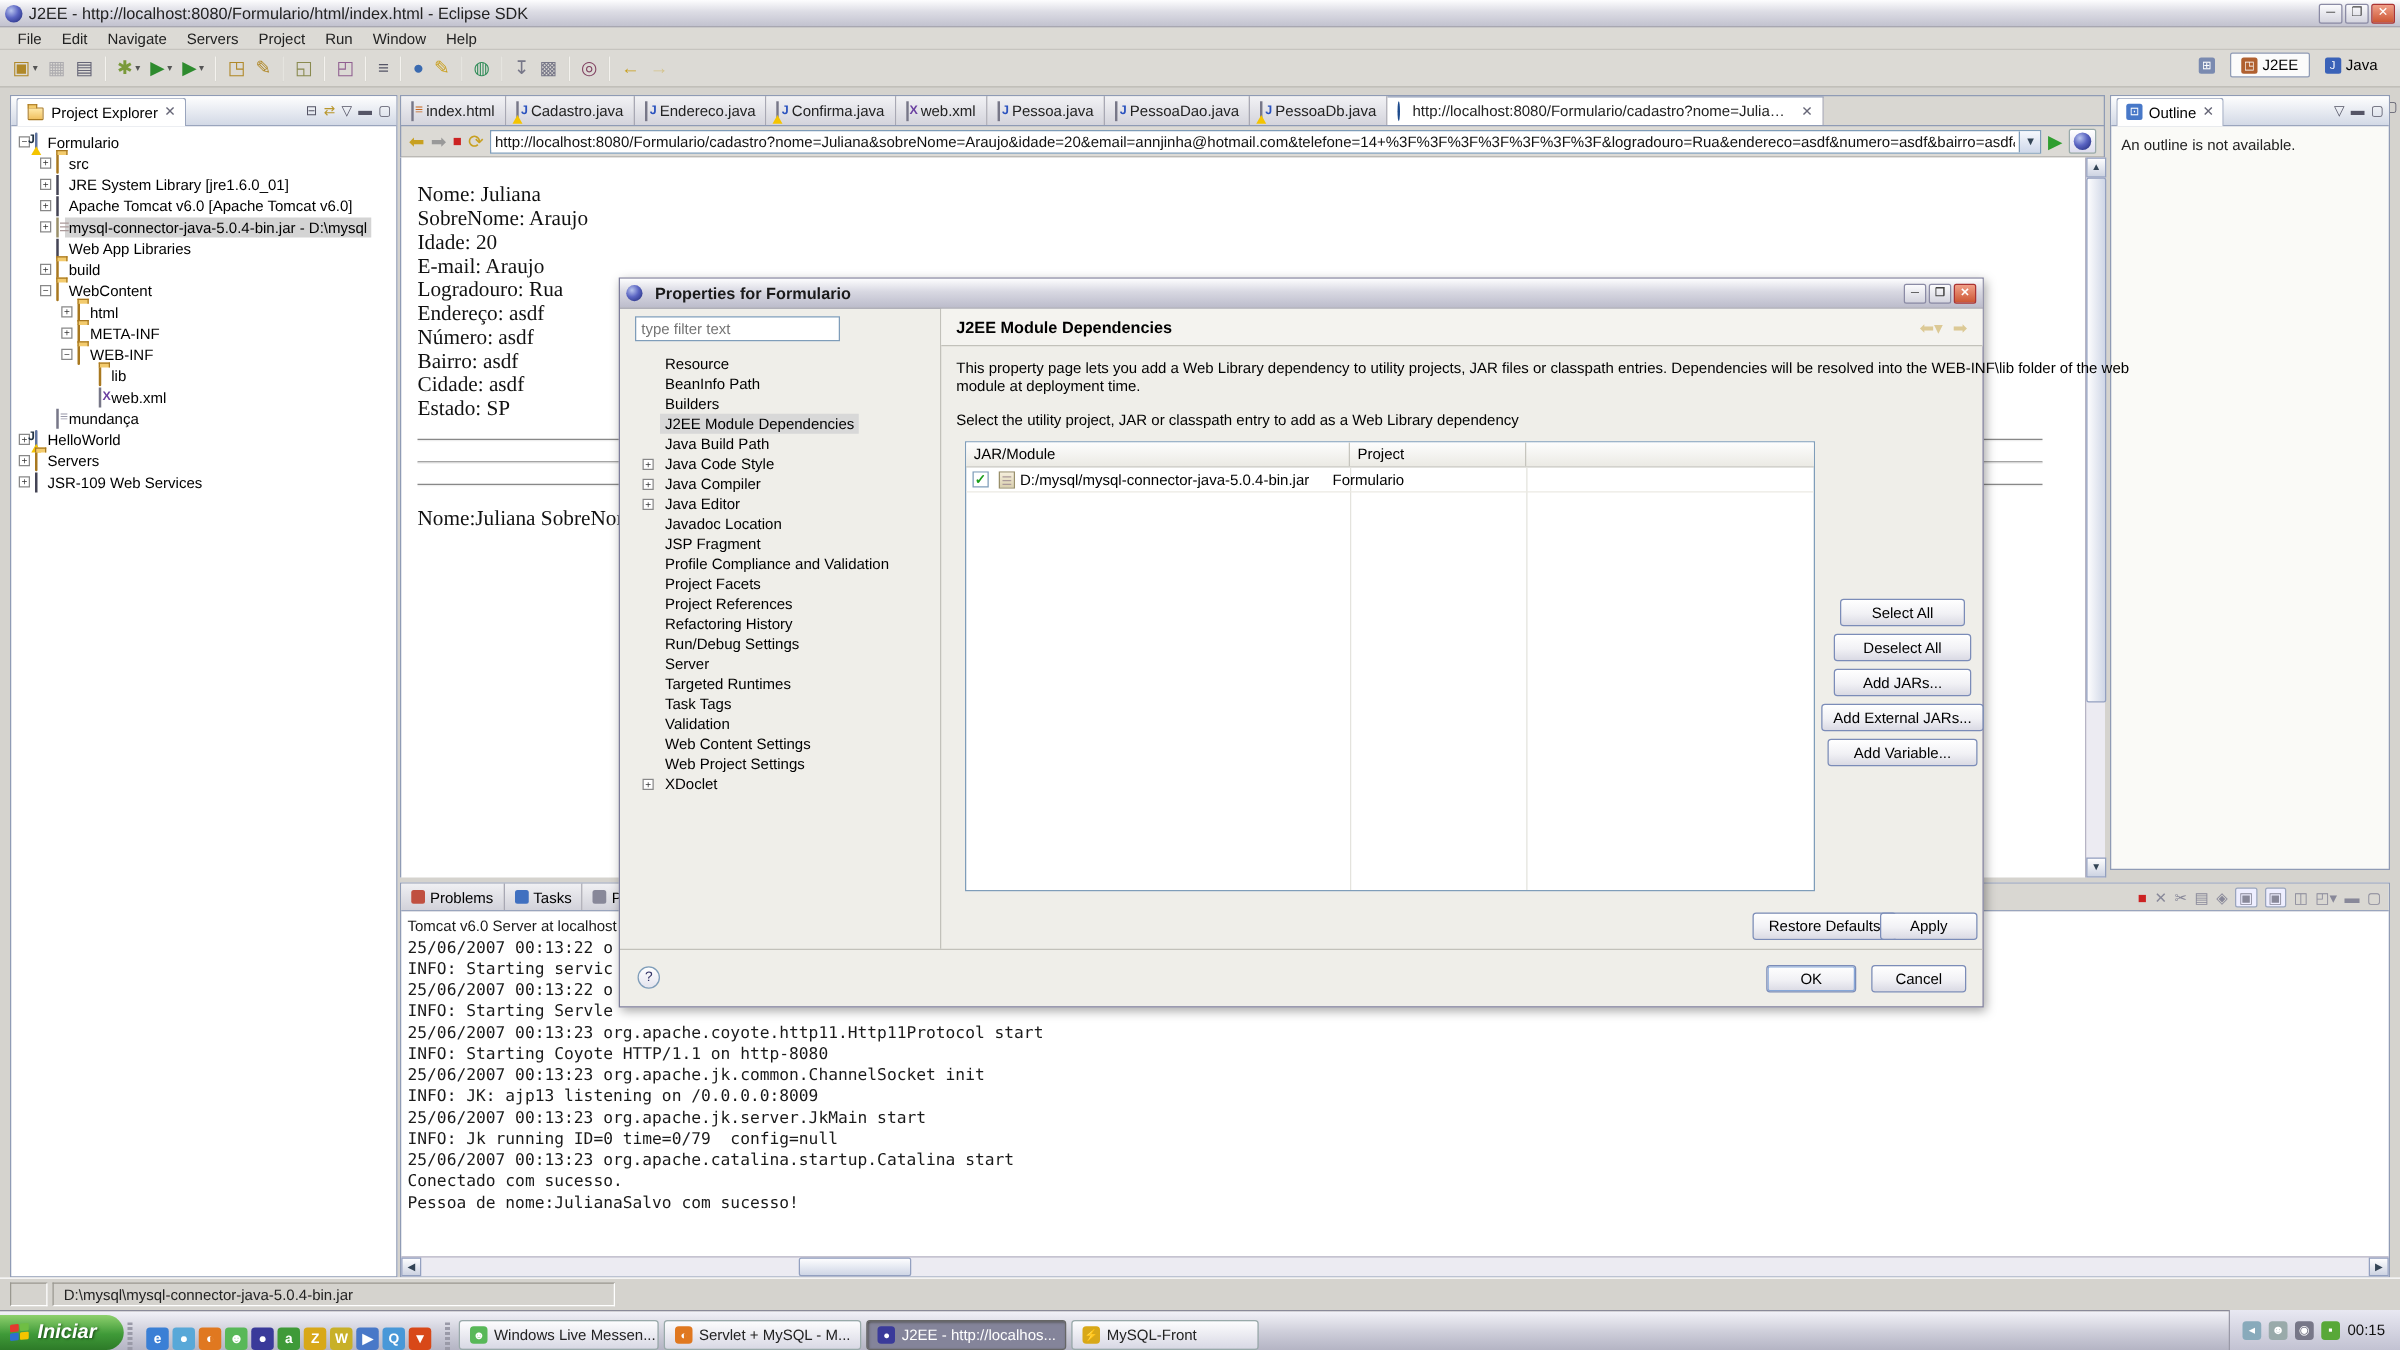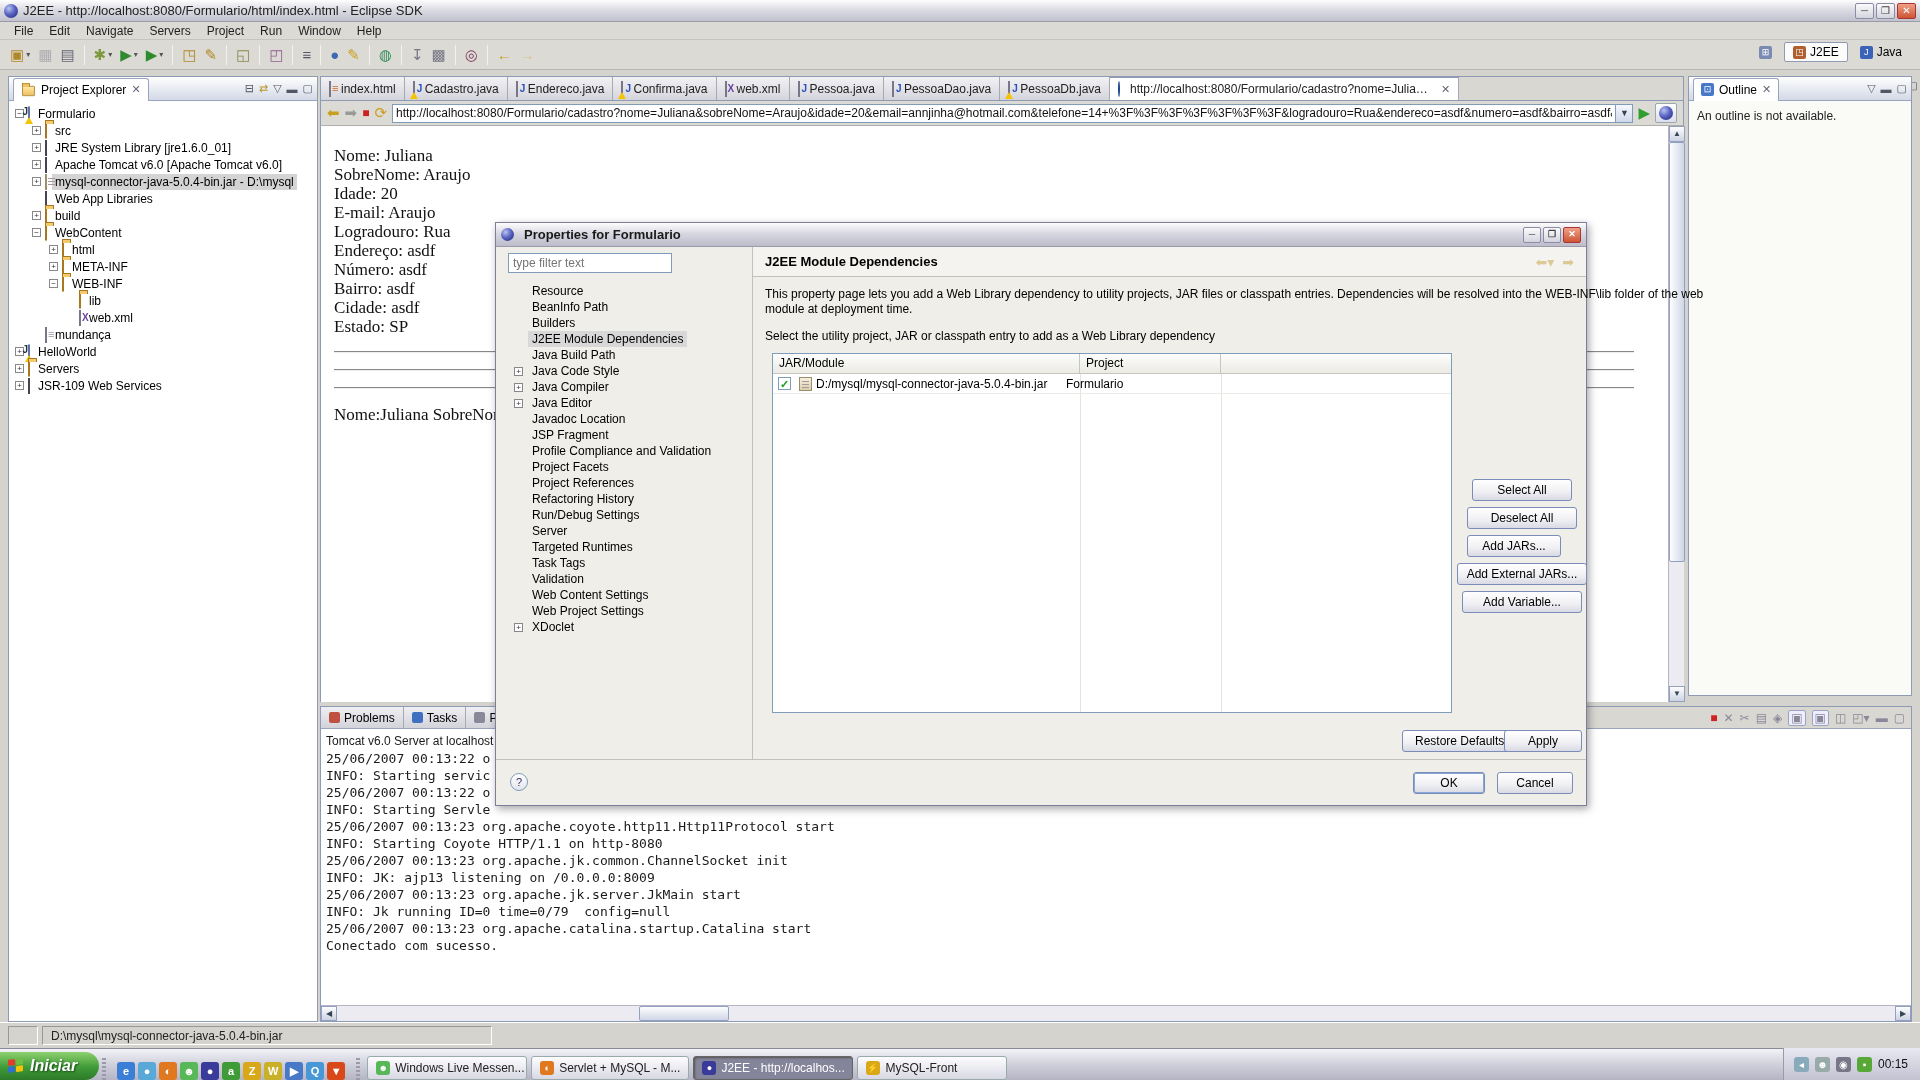--- a/index.html
+++ b/index.html
@@ -522,20 +522,21 @@
           <div class="cline">25/06/2007 00:13:22 o</div>
           <div class="cline">INFO: Starting Servle</div>
           <div class="cline">25/06/2007 00:13:23 org.apache.coyote.http11.Http11Protocol start</div>
           <div class="cline">INFO: Starting Coyote HTTP/1.1 on http-8080</div>
           <div class="cline">25/06/2007 00:13:23 org.apache.jk.common.ChannelSocket init</div>
           <div class="cline">INFO: JK: ajp13 listening on /0.0.0.0:8009</div>
           <div class="cline">25/06/2007 00:13:23 org.apache.jk.server.JkMain start</div>
           <div class="cline">INFO: Jk running ID=0 time=0/79  config=null</div>
           <div class="cline">25/06/2007 00:13:23 org.apache.catalina.startup.Catalina start</div>
           <div class="cline">Conectado com sucesso.</div>
+          <div class="cline">Pessoa de nome:JulianaSalvo com sucesso!</div>
         </div>
     </div>
     <div id="conhscroll">
       <span class="h-arrow" style="left:0">◀</span>
       <div id="conthumb"></div>
       <span class="h-arrow" style="right:0">▶</span>
     </div>
   </div>
 
   <div id="outline" class="panel">
@@ -685,21 +686,21 @@
                   <span class="cb">✓</span>
                   <span class="i-jar"></span>
                   <span>D:/mysql/mysql-connector-java-5.0.4-bin.jar</span>
                 </span>
                 <span class="cell-proj">Formulario</span>
               </div>
             </div>
         </div>
         <span class="sidebtn" style="left:719px;top:232px;width:100px"><button class="xpbtn" style="width:100px">Select All</button></span>
         <span class="sidebtn" style="left:714px;top:260px;width:110px"><button class="xpbtn" style="width:110px">Deselect All</button></span>
-        <span class="sidebtn" style="left:714px;top:288px;width:110px"><button class="xpbtn" style="width:94px">Add JARs...</button></span>
+        <span class="sidebtn" style="left:714px;top:288px;width:110px"><button class="xpbtn" style="width:110px">Add JARs...</button></span>
         <span class="sidebtn" style="left:704px;top:316px;width:130px"><button class="xpbtn" style="width:130px;padding:3px 4px">Add External JARs...</button></span>
         <span class="sidebtn" style="left:709px;top:344px;width:120px"><button class="xpbtn" style="width:120px">Add Variable...</button></span>
         <span class="sidebtn" style="left:649px;top:483px"><button class="xpbtn">Restore Defaults</button></span>
         <span class="sidebtn" style="left:751px;top:483px;width:78px"><button class="xpbtn" style="width:78px">Apply</button></span>
       </div>
       <div id="dlg-bottombar">
         <span id="help-btn">?</span>
         <span class="sidebtn" style="left:917px;top:12px;width:72px"><button class="xpbtn default" style="width:72px">OK</button></span>
         <span class="sidebtn" style="left:1001px;top:12px;width:76px"><button class="xpbtn" style="width:76px">Cancel</button></span>
       </div>

